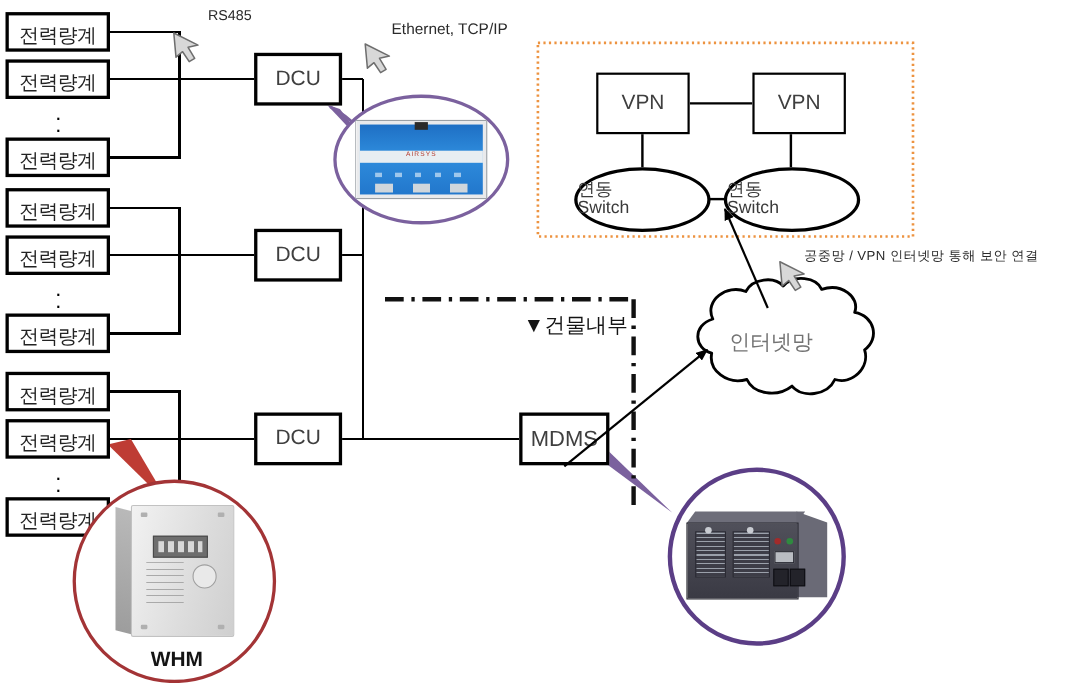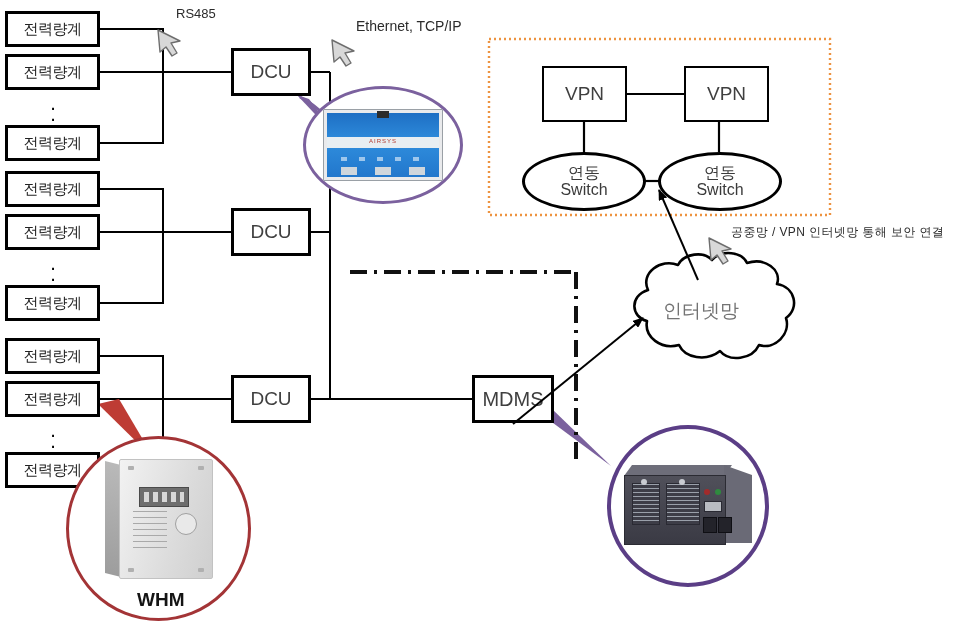--- a/index.html
+++ b/index.html
@@ -25,23 +25,24 @@
     background: #ffffff;
     display: flex;
     align-items: center;
     justify-content: center;
     color: #3a3a3a;
     z-index: 6;
   }
   .meter-box {
     width: 95px;
     height: 36px;
-    font-size: 15px;
+    font-size: 18px;
     letter-spacing: -0.5px;
     color: #222222;
+    align-items: flex-end;
   }
   .dcu-box {
     width: 80px;
     height: 48px;
     font-size: 19px;
     color: #3f3f3f;
   }
   .mdms-box {
     width: 82px;
     height: 48px;
@@ -59,21 +60,21 @@
   .switch-ell {
     position: absolute;
     box-sizing: border-box;
     width: 124px;
     height: 59px;
     border: 3px solid #000000;
     border-radius: 50%;
     background: #ffffff;
     display: flex;
     flex-direction: column;
-    align-items: center;
+    align-items: flex-start;
     justify-content: center;
     line-height: 1.05;
     font-size: 16px;
     color: #3a3a3a;
     z-index: 6;
   }
   
   .vdots {
     position: absolute;
     width: 20px;
@@ -478,23 +479,24 @@
       <polygon points="0,0 22,11 13,13 19,23 14,26 8,17 2,22" fill="#d8d8d8" stroke="#6e6e6e" stroke-width="1.4" stroke-linejoin="round"></polygon>
     </g>
     <g transform="translate(332,40)">
       <polygon points="0,0 22,11 13,13 19,23 14,26 8,17 2,22" fill="#d8d8d8" stroke="#6e6e6e" stroke-width="1.4" stroke-linejoin="round"></polygon>
     </g>
     <g transform="translate(709,238)">
       <polygon points="0,0 22,11 13,13 19,23 14,26 8,17 2,22" fill="#d8d8d8" stroke="#6e6e6e" stroke-width="1.4" stroke-linejoin="round"></polygon>
     </g>
   </svg>
 
-  <div class="lbl lbl-rs485" style="left:176px; top:6px;">RS485</div>
+  <div class="lbl lbl-rs485" style="left:189px; top:6px;">RS485</div>
   <div class="lbl lbl-eth" style="left:356px; top:18px;">Ethernet, TCP/IP</div>
   <div class="lbl lbl-tunnel" style="left:731px; top:224px;">공중망 / VPN 인터넷망 통해 보안 연결</div>
+  <div class="lbl lbl-bldg" style="left:476px; top:283px;">▼건물내부</div>
   <div class="lbl lbl-cloud" style="left:663px; top:298px;">인터넷망</div>
 
   <div class="photo-circle" style="left:303px; top:86px; width:160px; height:118px; border:3px solid #7B619E;">
     <div class="photo-inner">
       <div class="dev-dcu">
         <div class="cap"></div>
         <div class="strip"></div>
         <div class="brand">AIRSYS</div>
         <div class="leds"></div>
         <div class="btns"></div>

